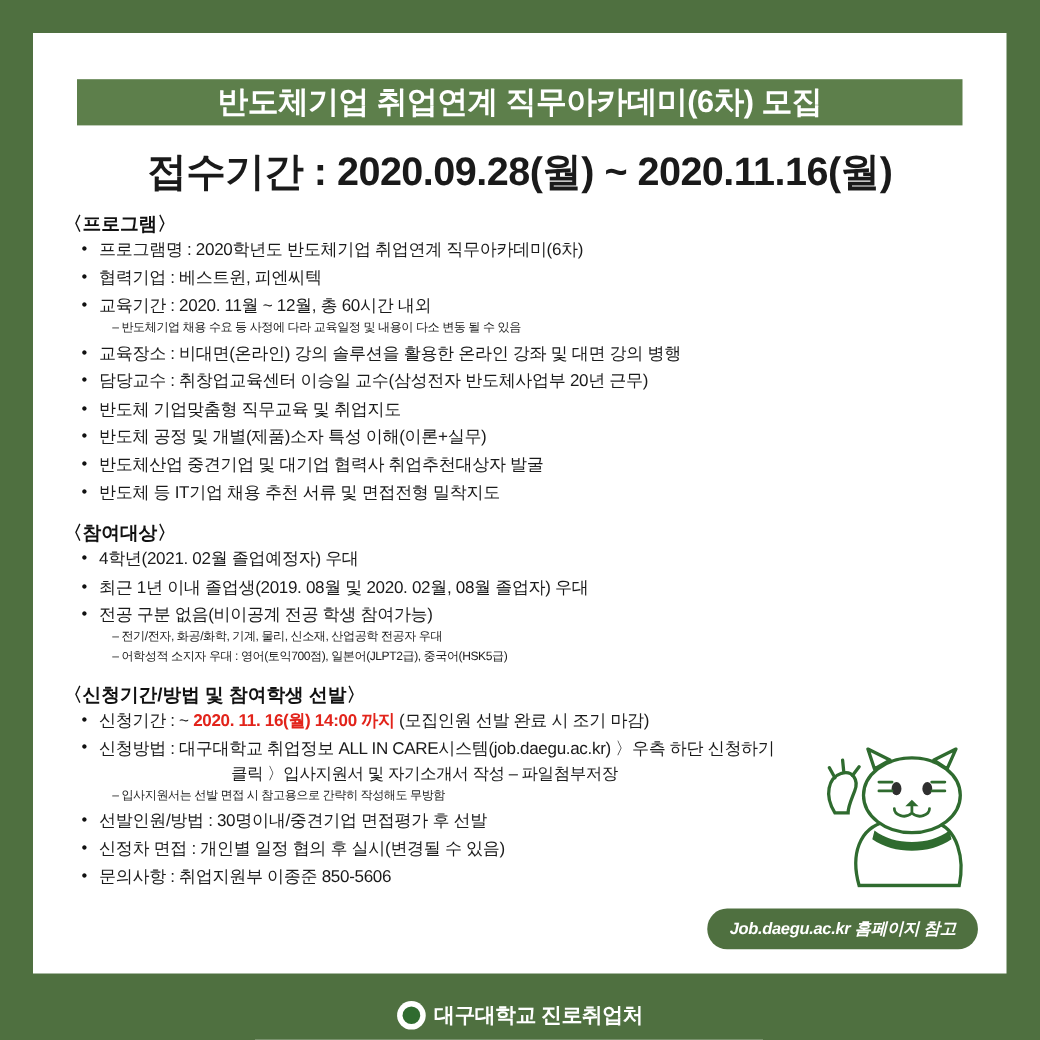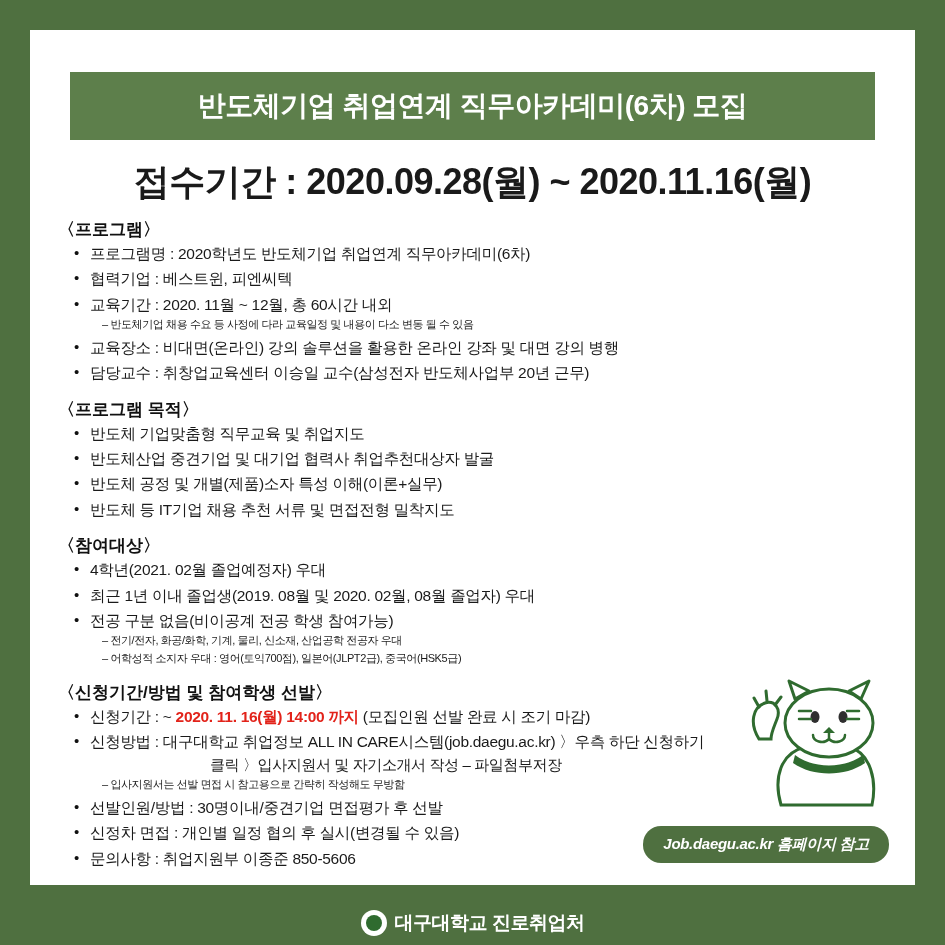--- a/index.html
+++ b/index.html
@@ -26,21 +26,21 @@
     width: 885px;
     height: 855px;
     background: #ffffff;
     box-sizing: border-box;
     padding: 22px 26px 0 26px;
     overflow: hidden;
   }
   .title-bar {
     margin: 20px auto 0 auto;
     width: 805px;
-    height: 68px;
+    height: 42px;
     background: #5d7f4b;
     display: flex;
     align-items: center;
     justify-content: center;
   }
   .title-bar .title-text {
     color: #ffffff;
     font-size: 28px;
     font-weight: bold;
     letter-spacing: -0.5px;
@@ -185,25 +185,24 @@
         <li>
           <span>교육기간 : 2020. 11월 ~ 12월, 총 60시간 내외</span>
           <span class="sub">반도체기업 채용 수요 등 사정에 다라 교육일정 및 내용이 다소 변동 될 수 있음</span>
         </li>
         <li>
           <span>교육장소 : 비대면(온라인) 강의 솔루션을 활용한 온라인 강좌 및 대면 강의 병행</span>
         </li>
         <li><span>담당교수 : 취창업교육센터 이승일 교수(삼성전자 반도체사업부 20년 근무)</span></li>
       </ul>
 
-      <div class="sec-head gap">〈프로그램 목적〉</div>
       <ul class="bullets">
         <li><span>반도체 기업맞춤형 직무교육 및 취업지도</span></li>
+        <li><span>반도체 공정 및 개별(제품)소자 특성 이해(이론+실무)</span></li>
         <li><span>반도체산업 중견기업 및 대기업 협력사 취업추천대상자 발굴</span></li>
-        <li><span>반도체 공정 및 개별(제품)소자 특성 이해(이론+실무)</span></li>
         <li><span>반도체 등 IT기업 채용 추천 서류 및 면접전형 밀착지도</span></li>
       </ul>
 
       <div class="sec-head gap">〈참여대상〉</div>
       <ul class="bullets">
         <li><span>4학년(2021. 02월 졸업예정자) 우대</span></li>
         <li><span>최근 1년 이내 졸업생(2019. 08월 및 2020. 02월, 08월 졸업자) 우대</span></li>
         <li>
           <span>전공 구분 없음(비이공계 전공 학생 참여가능)</span>
           <span class="sub">전기/전자, 화공/화학, 기계, 물리, 신소재, 산업공학 전공자 우대</span>

